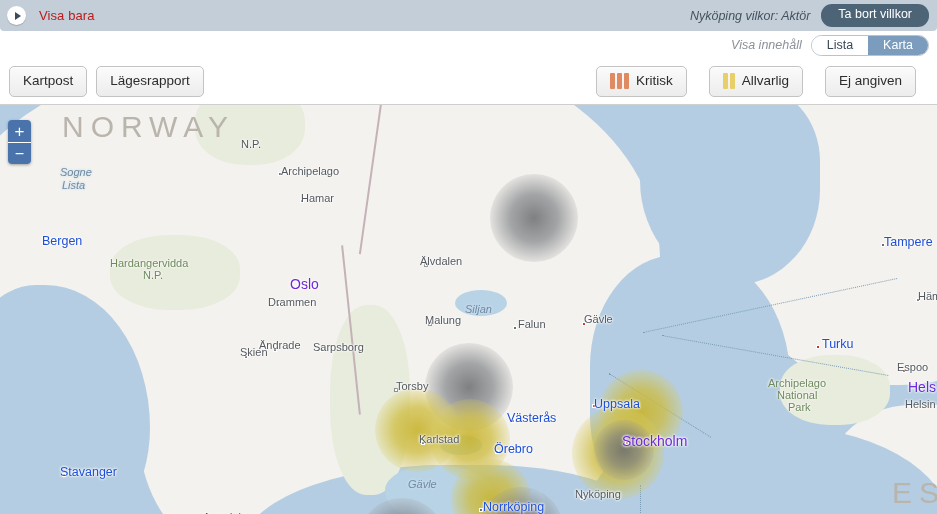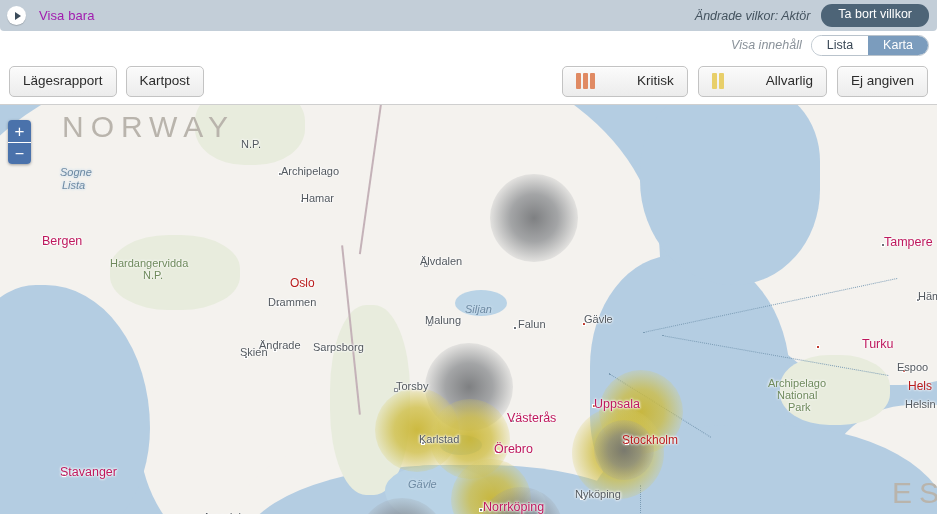--- a/index.html
+++ b/index.html
@@ -27,21 +27,21 @@
     cursor: pointer; flex: 0 0 auto;
   }
   .play-tri {
     width: 0; height: 0;
     border-left: 6px solid #3b4b5a;
     border-top: 4px solid transparent;
     border-bottom: 4px solid transparent;
     margin-left: 2px;
   }
   .topbar-label {
-    margin-left: 13px; font-size: 13px; color: #a21caf; letter-spacing: .1px;
+    margin-left: 13px; font-size: 13px; color: #b91c1c; letter-spacing: .1px;
   }
   .topbar-right {
     margin-left: auto; display: flex; align-items: center; padding-right: 8px;
   }
   .cond-text {
     font-style: italic; font-size: 12.5px; color: #44535f; margin-right: 11px;
   }
   .remove-btn {
     background: #4d6477; color: #ffffff; font-size: 12.5px;
     border: none; border-radius: 11px;
@@ -76,43 +76,43 @@
   }
   .tbtn {
     background: linear-gradient(#fbfbfb, #ececec);
     border: 1px solid #c3c3c3; border-radius: 5px;
     font-size: 13.5px; color: #2c2c2c;
     padding: 6px 13px 7px 13px; margin-right: 9px; cursor: pointer;
     display: flex; align-items: center; line-height: 1.15;
     box-shadow: 0 1px 0 rgba(255,255,255,.7) inset;
   }
   .toolbar-right { margin-left: auto; display: flex; align-items: center; }
-  .toolbar-right .tbtn { margin-right: 0; margin-left: 10px; gap: 35px; }
+  .toolbar-right .tbtn { margin-right: 12px; margin-left: 10px; }
   .swatches { display: flex; margin-right: 7px; }
   .bar { width: 5px; height: 16px; border-radius: 1px; margin-right: 2px; }
   .bar:last-child { margin-right: 0; }
 
   
   .map {
     position: absolute; left: 0; top: 105px; width: 937px; height: 409px;
     overflow: hidden; background: #b4cde2;
   }
   .landmass { position: absolute; background: #f4f2ee; }
   .sea { position: absolute; background: #b4cde2; }
   .greenzone { position: absolute; background: #e8ecdd; border-radius: 45%; }
   .lake { position: absolute; background: #b9d3e6; }
 
   .maplabel {
     position: absolute; white-space: nowrap;
     font-size: 11px; color: #53595f;
     text-shadow: 0 0 3px #fff, 0 0 3px #fff, 0 0 2px #fff;
     pointer-events: none;
   }
-  .maplabel.city-lg { font-size: 12px; color: #b91c1c; }
-  .maplabel.city-md { font-size: 12.5px; color: #be185d; }
+  .maplabel.city-lg { font-size: 14px; color: #6d28d9; }
+  .maplabel.city-md { font-size: 12.5px; color: #1d4ed8; }
   .maplabel.water {
     font-style: italic; color: #6d8aa3;
     text-shadow: 0 0 3px #cfe0ee, 0 0 3px #cfe0ee;
   }
   .maplabel.park { color: #6f8a5d; text-shadow: 0 0 3px #fff, 0 0 3px #fff; }
   .maplabel.country {
     font-size: 30px; letter-spacing: 7px; color: #b9b4ac;
     text-shadow: none; font-weight: 400;
   }
   .citydot {
@@ -152,36 +152,36 @@
 <body>
 
 <div id="app">
 
   <div class="topbar">
     <div class="play-btn">
       <div class="play-tri"></div>
     </div>
     <div class="topbar-label">Visa bara</div>
     <div class="topbar-right">
-      <div class="cond-text">Ändrade vilkor: Aktör</div>
+      <div class="cond-text">Nyköping vilkor: Aktör</div>
       <button class="remove-btn">Ta bort villkor</button>
     </div>
   </div>
 
   <div class="row2">
     <div class="visa-label">Visa innehåll</div>
     <div class="seg">
       <div class="seg-item">Lista</div>
       <div class="seg-item active">Karta</div>
     </div>
   </div>
 
   <div class="toolbar">
+    <button class="tbtn">Kartpost</button>
     <button class="tbtn">Lägesrapport</button>
-    <button class="tbtn">Kartpost</button>
 
     <div class="toolbar-right">
       <button class="tbtn">
         <span class="swatches">
           <span class="bar" style="background:#e08a63"></span>
           <span class="bar" style="background:#e08a63"></span>
           <span class="bar" style="background:#e08a63"></span>
         </span>
         <span>Kritisk</span>
       </button>
@@ -328,21 +328,21 @@
         <div class="maplabel" style="left: 419px; top: 328px;">Karlstad</div>
         <div class="maplabel city-md" style="left: 507px; top: 306px;">Västerås</div>
         <div class="maplabel city-md" style="left: 494px; top: 337px;">Örebro</div>
         <div class="maplabel city-md" style="left: 594px; top: 292px;">Uppsala</div>
         <div class="maplabel city-lg" style="left: 622px; top: 328px;">Stockholm</div>
         <div class="maplabel" style="left: 575px; top: 383px;">Nyköping</div>
         <div class="maplabel water" style="left: 408px; top: 373px;">Gävle</div>
         <div class="maplabel city-md" style="left: 483px; top: 395px;">Norrköping</div>
         <div class="maplabel city-md" style="left: 884px; top: 130px;">Tampere</div>
         <div class="maplabel" style="left: 918px; top: 185px;">Häm</div>
-        <div class="maplabel city-md" style="left: 862px; top: 232px;">Turku</div>
+        <div class="maplabel city-md" style="left: 822px; top: 232px;">Turku</div>
         <div class="maplabel" style="left: 897px; top: 256px;">Espoo</div>
         <div class="maplabel city-lg" style="left: 908px; top: 274px;">Hels</div>
         <div class="maplabel" style="left: 905px; top: 293px;">Helsin</div>
         <div class="maplabel park" style="left: 768px; top: 272px;">Archipelago</div>
         <div class="maplabel park" style="left: 777px; top: 284px;">National</div>
         <div class="maplabel park" style="left: 788px; top: 296px;">Park</div>
         <div class="maplabel country" style="left: 892px; top: 371px;">EST</div>
       </div>
 
     <div class="zoomctl">

